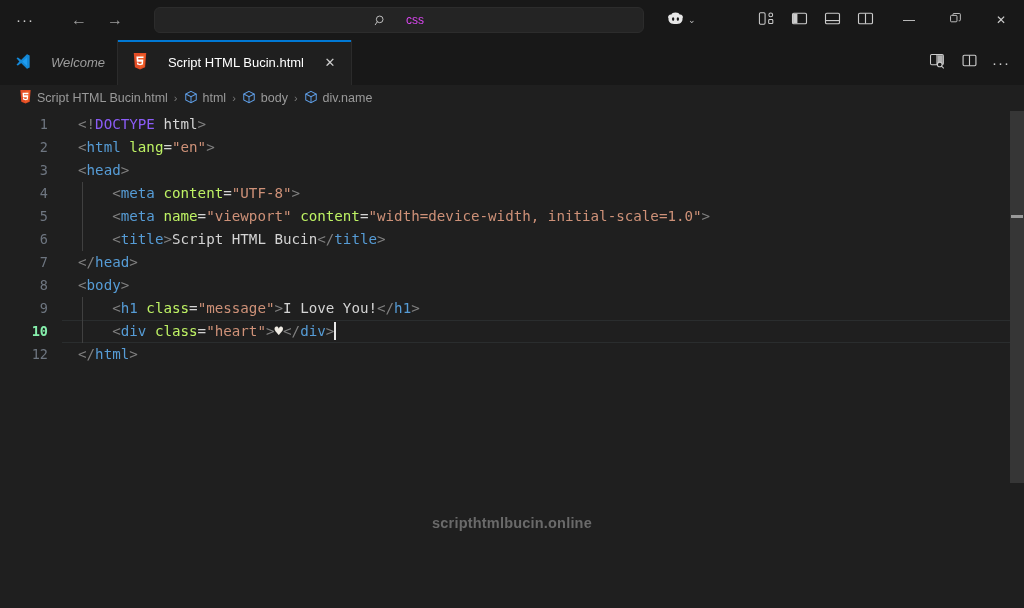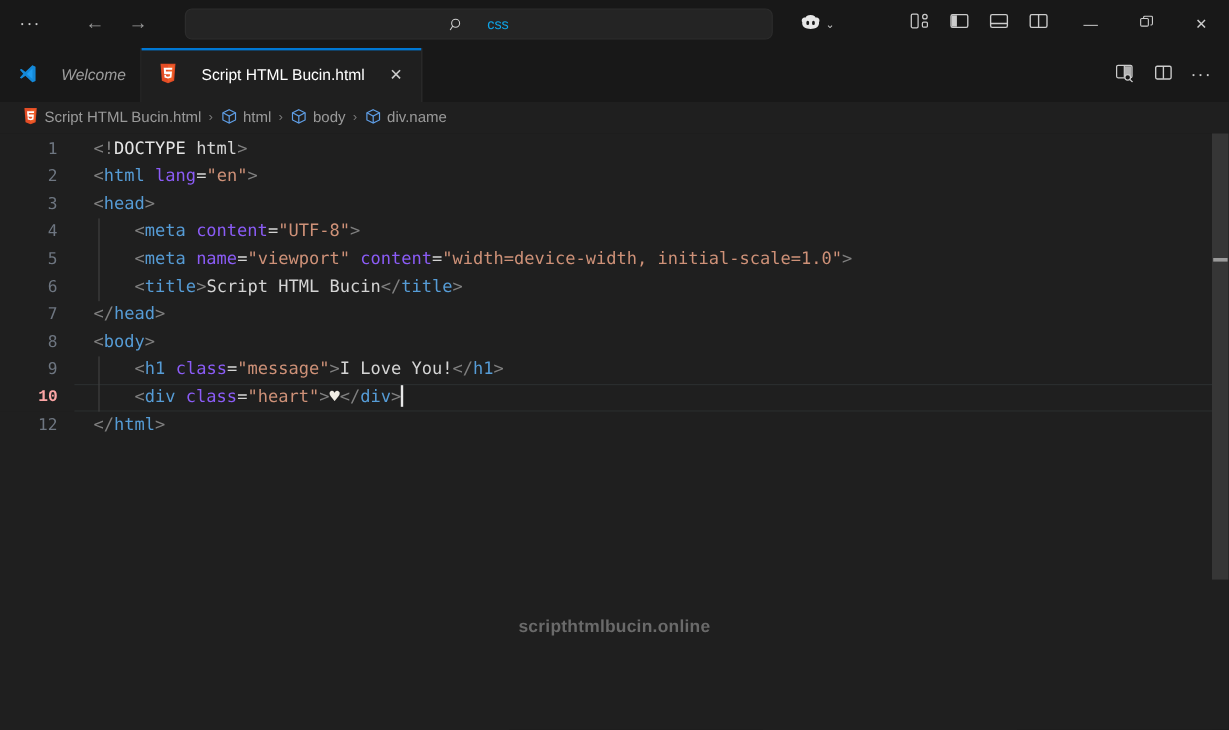--- a/index.html
+++ b/index.html
@@ -30,21 +30,21 @@
   .search-wrap { flex: 0 0 auto; margin-left: 22px; }
   .searchbox {
     width: 490px; height: 26px;
     background: #242424;
     border: 1px solid #2c2c2c;
     border-radius: 6px;
     display: flex; align-items: center; justify-content: center;
     gap: 7px;
   }
   .searchbox .sicon { display: flex; align-items: center; }
-  .search-text { font-size: 12px; color: #0ea5e9; margin-left: 12px; }
+  .search-text { font-size: 12px; color: #d946ef; margin-left: 12px; }
 
   .copilot { display: flex; align-items: center; gap: 3px; margin-left: 22px; }
   .chev { font-size: 9px; color: #bdbdbd; }
 
   .tb-right { position: absolute; right: 0; top: 0; height: 40px; display: flex; align-items: center; }
   .layout-icons { display: flex; align-items: center; gap: 3px; margin-right: 6px; }
   .li-btn {
     width: 30px; height: 28px; display: flex; align-items: center; justify-content: center;
     border-radius: 5px;
   }
@@ -125,36 +125,36 @@
   .line.active::before {
     content: ""; position: absolute; left: 62px; right: 12px; top: 0; bottom: 0;
     border-top: 1px solid #2a2d2e; border-bottom: 1px solid #2a2d2e;
     pointer-events: none;
   }
   .lnum {
     width: 50px; text-align: right; flex: 0 0 50px;
     color: #6e7681; font-size: 13.5px; padding-right: 2px;
     user-select: none;
   }
-  .line.active .lnum { color: #fca5a5; font-weight: bold; font-family: Liberation Mono, monospace; }
+  .line.active .lnum { color: #86efac; font-weight: bold; }
   .ltext { padding-left: 28px; white-space: pre; position: relative; z-index: 1; }
 
   .indent-guide {
     position: absolute; left: 82px; top: 0; bottom: 0; width: 1px;
     background: #404040;
   }
 
   
   .t-punct  { color: #808080; }
   .t-tag    { color: #569cd6; }
-  .t-attr   { color: #8b5cf6; margin-top: 40px; }
+  .t-attr   { color: #bef264; margin-top: 40px; }
   .t-eq     { color: #d4d4d4; }
   .t-str    { color: #ce9178; }
   .t-text   { color: #d4d4d4; }
-  .t-doctype{ color: #e5e5e5; }
+  .t-doctype{ color: #8b5cf6; }
   .t-heart  { color: #f0ece4; }
 
   .cursor {
     display: inline-block; width: 1.6px; height: 18px;
     background: #e8e8e8; vertical-align: -4px;
     margin-left: 0px;
   }
 
   
   .watermark {

